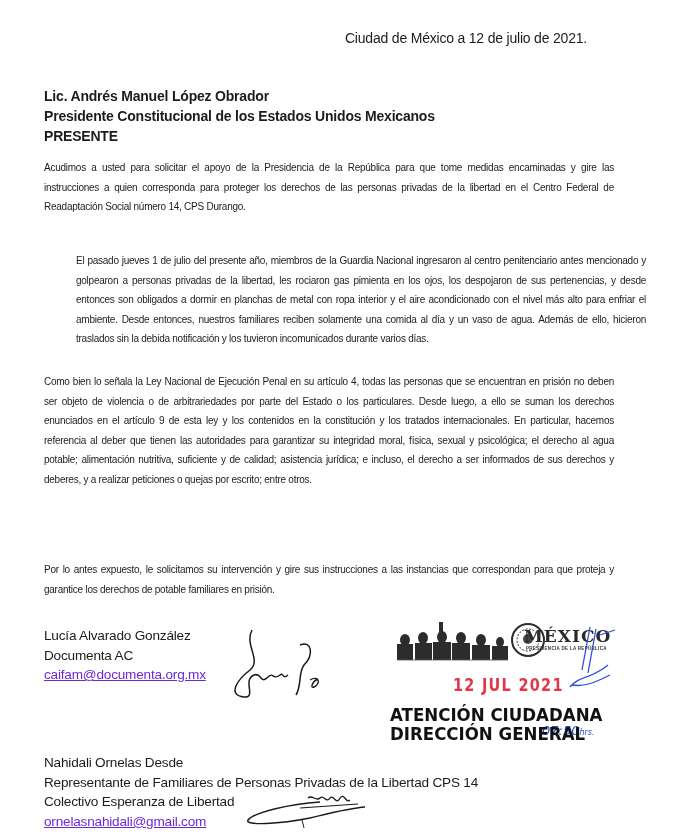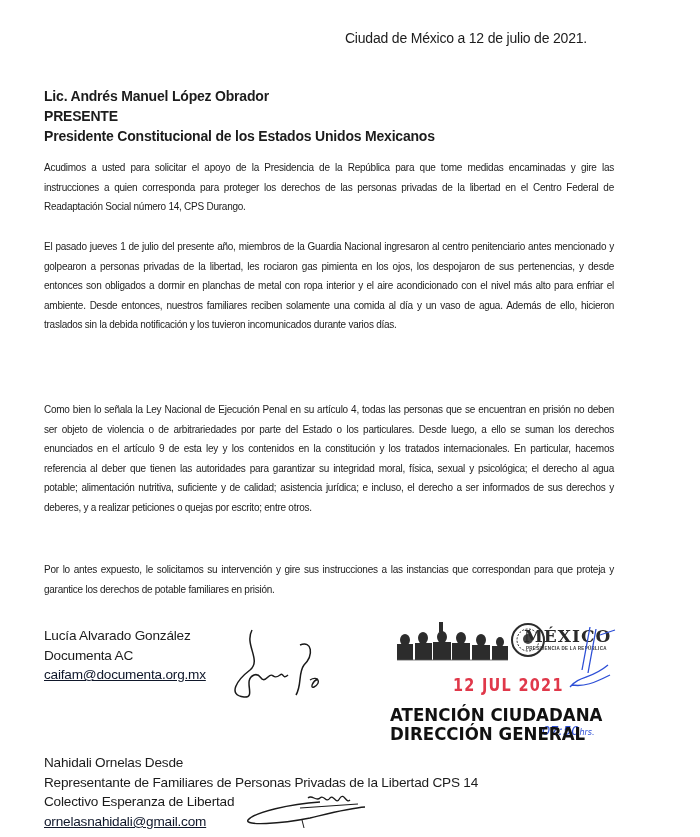--- a/index.html
+++ b/index.html
@@ -17,36 +17,36 @@
     }
     .addressee {
       position: absolute; left: 44px; top: 86px;
       font-size: 14px; font-weight: bold; line-height: 20px; letter-spacing: -0.2px;
     }
     .body-text {
       position: absolute; left: 44px; width: 570px;
       font-size: 10px; line-height: 19.6px; text-align: justify; letter-spacing: -0.25px;
     }
     .p1 { top: 158px; }
-    .p2 { top: 237px; }
-    .p3 { top: 400px; }
+    .p2 { top: 251px; margin-left: 32px; }
+    .p3 { top: 372px; }
     .p4 { top: 560px; }
     .closing {
       position: absolute; left: 44px; top: 623px;
       font-size: 13.6px; line-height: 19.6px; letter-spacing: -0.2px;
     }
     .sig1 {
       position: absolute; left: 44px; top: 626px;
       font-size: 13.6px; line-height: 19.6px; letter-spacing: -0.2px;
     }
     .sig2 {
       position: absolute; left: 44px; top: 753px;
       font-size: 13.6px; line-height: 19.6px; letter-spacing: -0.2px;
     }
-    .email { text-decoration: underline; color: #0f172a; }
+    .email { text-decoration: underline; color: #6d28d9; }
     .signature-svg { position: absolute; }
     .stamp-seal {
       position: absolute; left: 393px; top: 620px; width: 212px; height: 42px;
     }
     .stamp-mexico {
       position: absolute; left: 524px; top: 626px;
       font-family: "DejaVu Serif", serif; font-size: 17px; font-weight: bold; letter-spacing: 1px;
       color: #2a2a2a;
     }
     .stamp-sub {
@@ -71,22 +71,22 @@
   </style>
 </head>
 <body>
 
 <div class="page">
 
   <div class="date">Ciudad de México a 12 de julio de 2021.</div>
 
   <div class="addressee">
     <div>Lic. Andrés Manuel López Obrador</div>
+    <div>Presidente Constitucional de los Estados Unidos Mexicanos</div>
     <div>PRESENTE</div>
-    <div>Presidente Constitucional de los Estados Unidos Mexicanos</div>
   </div>
 
   <div class="body-text p1">Acudimos a usted para solicitar el apoyo de la Presidencia de la República para que tome medidas encaminadas y gire las instrucciones a quien corresponda para proteger los derechos de las personas privadas de la libertad en el Centro Federal de Readaptación Social número 14, CPS Durango.</div>
   <div class="body-text p2">El pasado jueves 1 de julio del presente año, miembros de la Guardia Nacional ingresaron al centro penitenciario antes mencionado y golpearon a personas privadas de la libertad, les rociaron gas pimienta en los ojos, los despojaron de sus pertenencias, y desde entonces son obligados a dormir en planchas de metal con ropa interior y el aire acondicionado con el nivel más alto para enfriar el ambiente. Desde entonces, nuestros familiares reciben solamente una comida al día y un vaso de agua. Además de ello, hicieron traslados sin la debida notificación y los tuvieron incomunicados durante varios días.</div>
   <div class="body-text p3">Como bien lo señala la Ley Nacional de Ejecución Penal en su artículo 4, todas las personas que se encuentran en prisión no deben ser objeto de violencia o de arbitrariedades por parte del Estado o los particulares. Desde luego, a ello se suman los derechos enunciados en el artículo 9 de esta ley y los contenidos en la constitución y los tratados internacionales. En particular, hacemos referencia al deber que tienen las autoridades para garantizar su integridad moral, física, sexual y psicológica; el derecho al agua potable; alimentación nutritiva, suficiente y de calidad; asistencia jurídica; e incluso, el derecho a ser informados de sus derechos y deberes, y a realizar peticiones o quejas por escrito; entre otros.</div>
   <div class="body-text p4">Por lo antes expuesto, le solicitamos su intervención y gire sus instrucciones a las instancias que correspondan para que proteja y garantice los derechos de potable familiares en prisión.</div>
 
 
   <div class="sig1">
     <div>Lucía Alvarado González</div>

